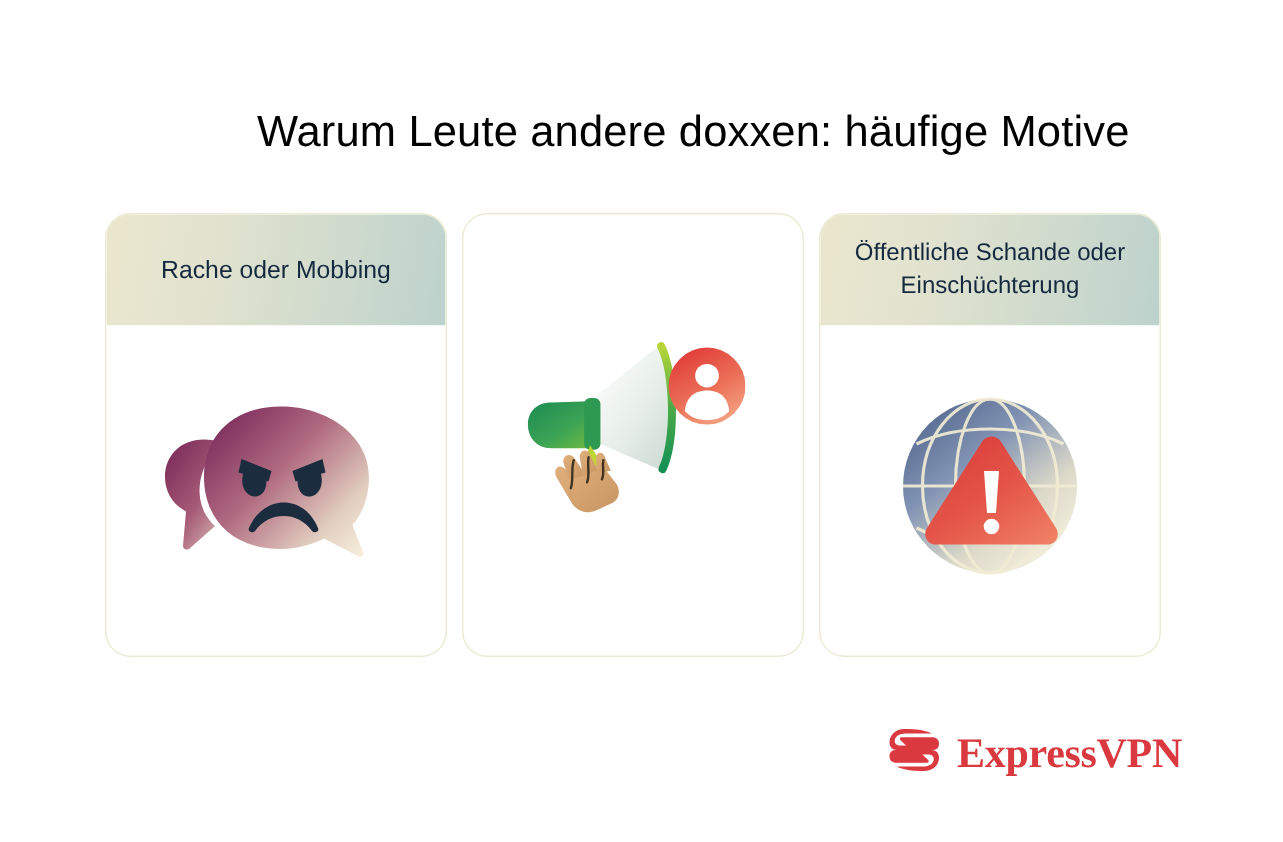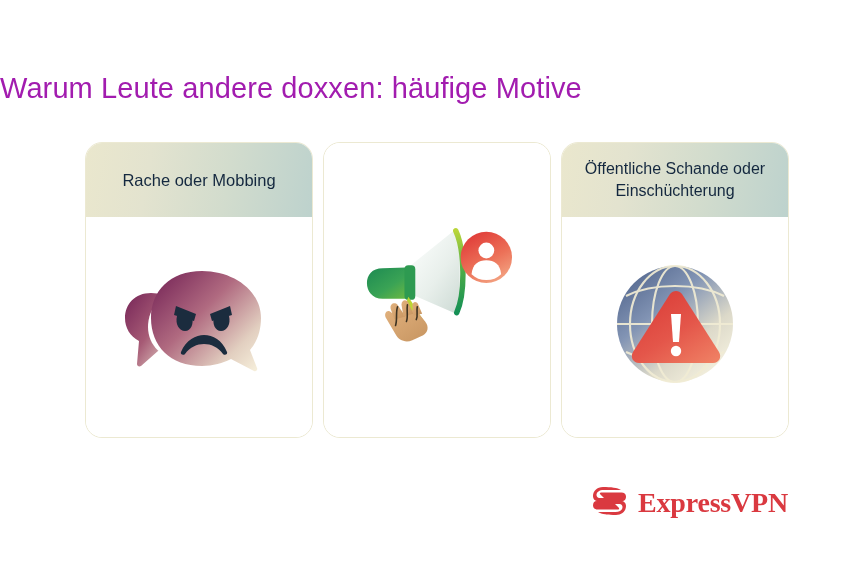--- a/index.html
+++ b/index.html
@@ -18,31 +18,31 @@
     position: relative;
     width: 855px;
     height: 561px;
     box-sizing: border-box;
   }
   .page-title {
     position: absolute;
     top: 52px;
     left: 0;
     width: 753px;
-    text-align: left;
+    text-align: right;
     font-size: 29px;
     font-weight: 400;
-    color: #a21caf;
+    color: #000000;
     letter-spacing: 0.1px;
     line-height: 1.2;
   }
   .cards {
     position: absolute;
     top: 142px;
-    left: 85px;
+    left: 70px;
     width: 704px;
     display: flex;
     justify-content: space-between;
   }
   .card {
     width: 228px;
     height: 296px;
     border-radius: 17px;
     overflow: hidden;
     background: #ffffff;

